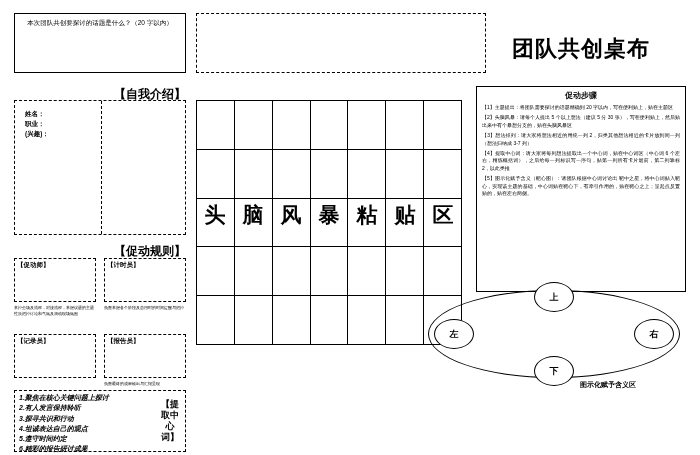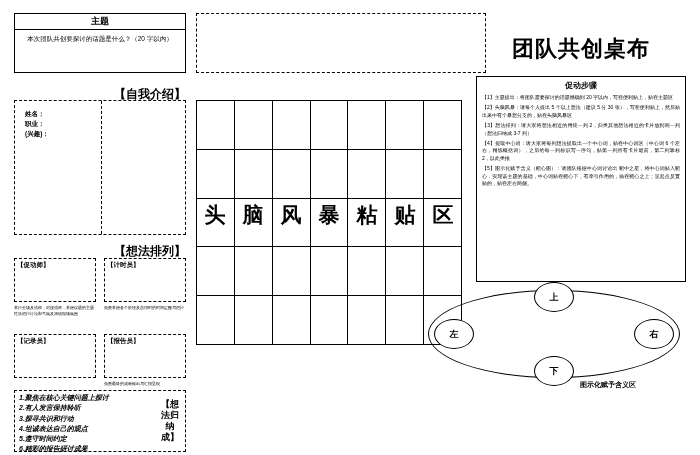--- a/index.html
+++ b/index.html
@@ -138,21 +138,21 @@
   }
   #grid-overlay span {
     font-size: 21px;
     font-weight: bold;
     background: #fff;
     padding: 0 2px;
     line-height: 24px;
   }
 
   
-  #steps-box { left: 476px; top: 76px; width: 210px; height: 206px; }
+  #steps-box { left: 476px; top: 86px; width: 210px; height: 206px; }
   #steps-title {
     text-align: center;
     font-size: 8px;
     font-weight: bold;
     padding-top: 3px;
   }
   #steps-body {
     font-size: 5px;
     line-height: 7.4px;
     padding: 3px 5px 0 5px;
@@ -190,37 +190,36 @@
     left: 152px; top: 98px;
     font-size: 7px;
     font-weight: bold;
     white-space: nowrap;
   }
 </style>
 </head>
 <body>
 
 <div class="abs solid-box" id="topic-box">
-  <div id="topic-title">主题</div>
   <div id="topic-sub">本次团队共创要探讨的话题是什么？（20 字以内）</div>
 </div>
 
 <div class="abs dash-box" id="header-dash"></div>
 
 <div class="abs" id="main-title">团队共创桌布</div>
 
 <div class="abs section-head" id="self-intro-head">【自我介绍】</div>
 <div class="abs dash-box" id="self-intro-box">
   <div class="divider-v"></div>
   <pre id="self-intro-fields" style="margin:0;font-family:'Liberation Sans',sans-serif;">姓名：
 职业：
 (兴趣)：</pre>
 </div>
 
-<div class="abs section-head" id="role-head">【想法排列】</div>
+<div class="abs section-head" id="role-head">【促动规则】</div>
 
 <div class="abs dash-box role-box" id="role-1">
   <div class="role-label">【促动师】</div>
 </div>
 <div class="abs role-desc" id="role-desc-1">掌控全场及流程，对接流程，掌握议题的主题性质把控讨论和气氛及调动现场氛围</div>
 
 <div class="abs dash-box role-box" id="role-2">
   <div class="role-label">【计时员】</div>
 </div>
 <div class="abs role-desc" id="role-desc-2">负责掌握各个阶段及总用时的时间提醒与把控</div>
@@ -237,21 +236,21 @@
 
 <div class="abs dash-box" id="rules-box">
   <div id="rules-list">
     <div>1.聚焦在核心关键问题上探讨</div>
     <div>2.有人发言保持聆听</div>
     <div>3.探寻共识和行动</div>
     <div>4.坦诚表达自己的观点</div>
     <div>5.遵守时间约定</div>
     <div>6.精彩的报告研讨成果</div>
   </div>
-  <div id="rules-title">【想法归纳成】</div>
+  <div id="rules-title">【提取中心词】</div>
 </div>
 
 <div class="abs" id="grid-box">
   <table id="grid-table">
     <tbody>
         <tr>
       <td></td>
           <td></td>
           <td></td>
           <td></td>

